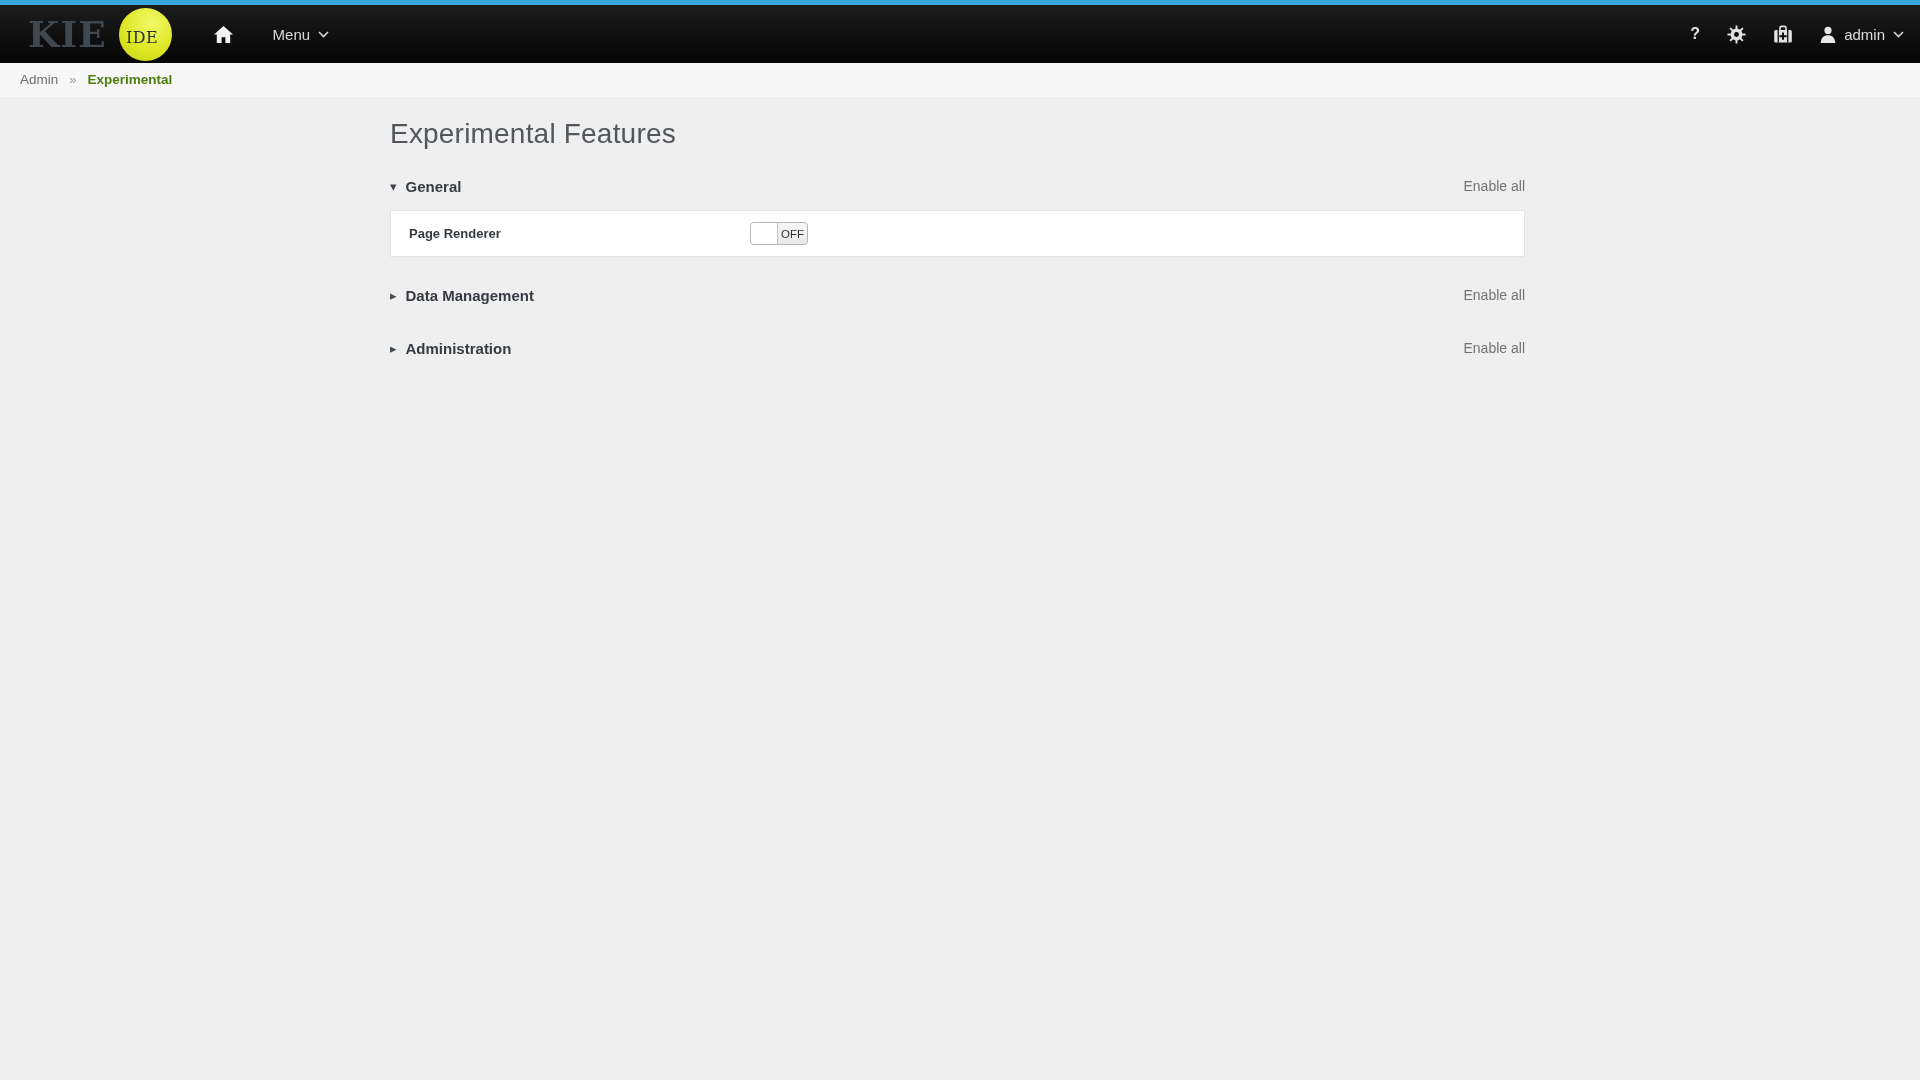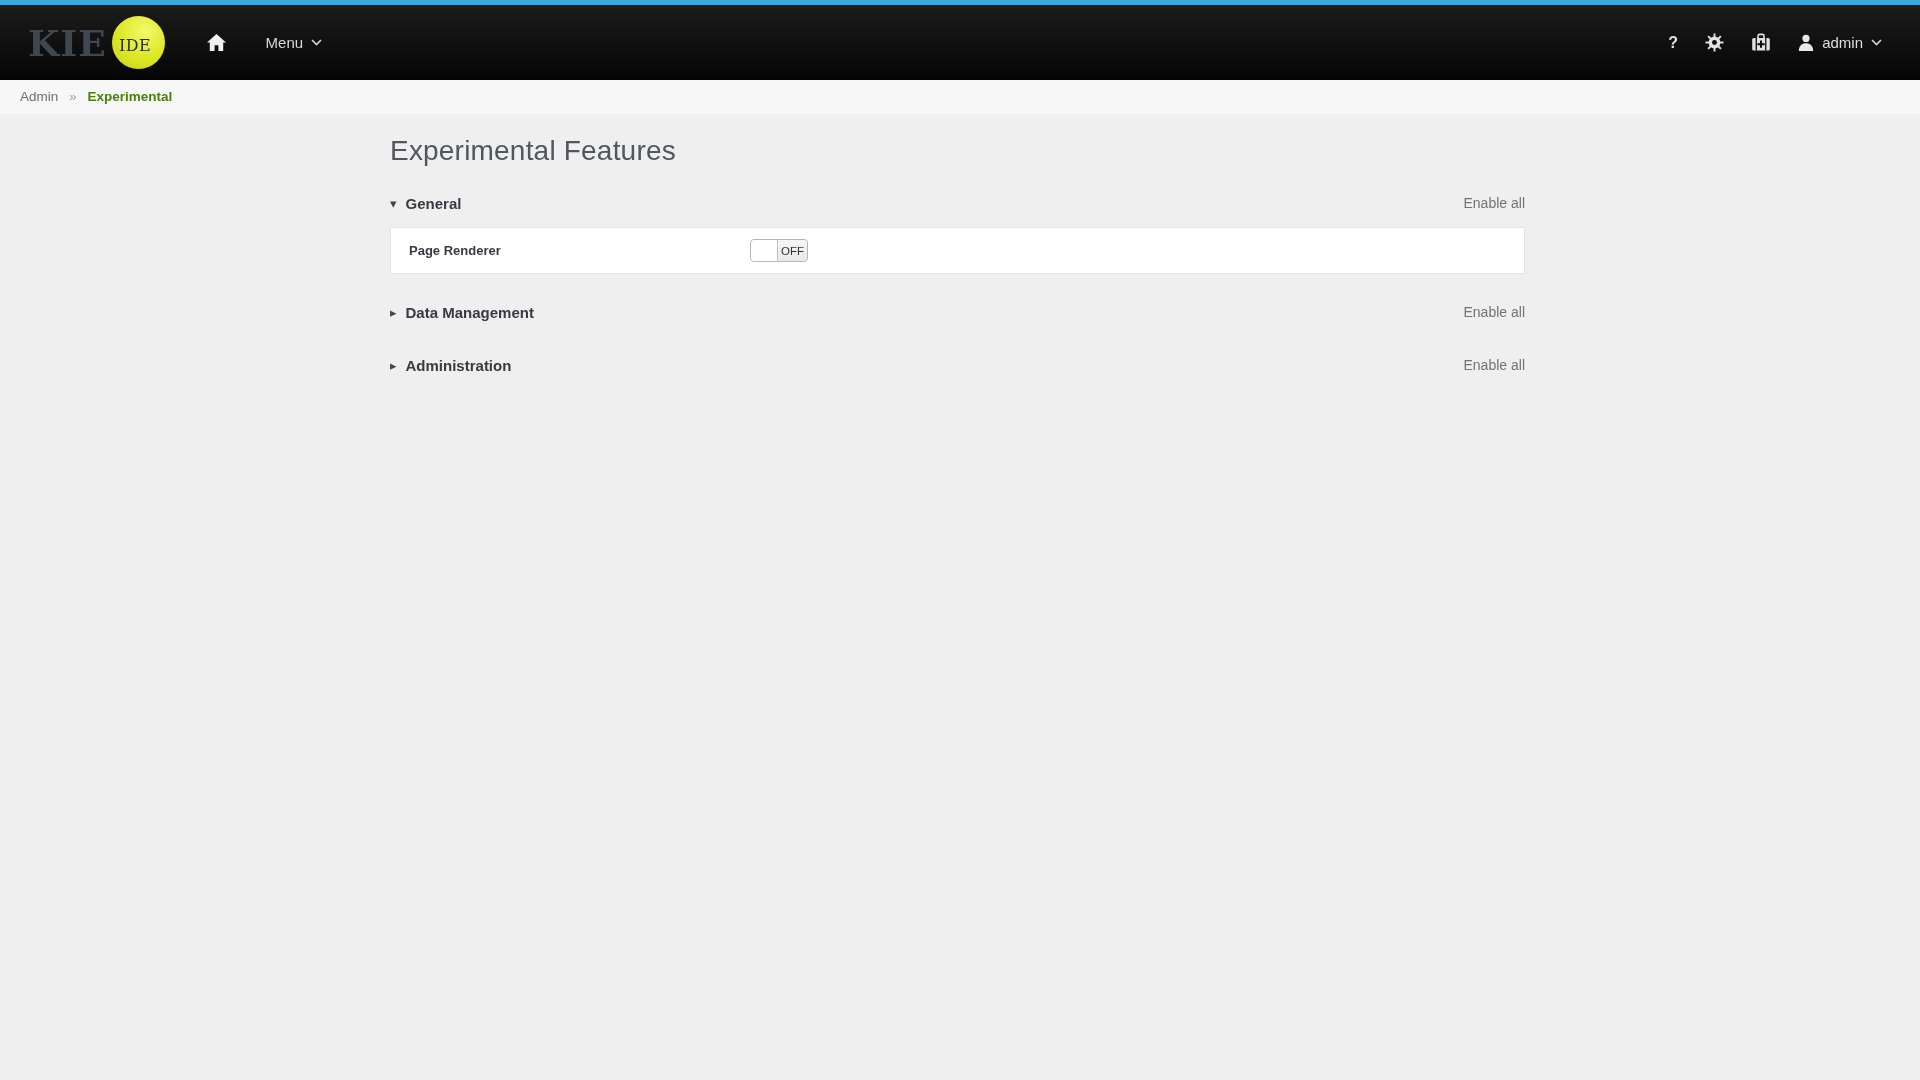--- a/index.html
+++ b/index.html
@@ -6,37 +6,37 @@
   html,body { margin:0; padding:0; }
   body {
     width:1920px; height:1080px; overflow:hidden;
     background:#efefef;
     font-family:"Liberation Sans", sans-serif;
     position:relative;
   }
   
   .topline { height:5px; background:#39a9db; }
   .navbar {
-    height:75px;
+    height:58px;
     background:linear-gradient(#1c1c1c, #050505);
     display:flex; align-items:center;
-    padding:0 38px 0 28px;
+    padding:0 16px 0 28px;
     justify-content:flex-end;
   }
   .brand { display:flex; align-items:center; cursor:pointer; }
   .brand-kie {
     font-family:"DejaVu Serif","Liberation Serif",serif;
     font-weight:bold; font-size:36px; color:#3f4850; letter-spacing:1px;
     line-height:1;
   }
   .brand-circle {
     width:53px; height:53px; border-radius:50%;
     background:radial-gradient(circle at 62% 28%, #f2fa6a 0%, #dde723 55%, #c6d21b 100%);
     display:flex; align-items:center; justify-content:center;
-    margin-left:5px;
+    margin-left:12px;
   }
   .brand-circle span {
     font-family:"DejaVu Serif","Liberation Serif",serif;
     font-size:16px; color:#2a2f33; letter-spacing:0.5px;
     position:relative; top:3px; left:-3px;
   }
   .navbtn { background:none; border:none; padding:0; cursor:pointer; display:flex; align-items:center; }
   .nav-home { margin-left:42px; }
   .nav-menu {
     margin-left:40px; color:#d8d8d8; font-size:15px;

